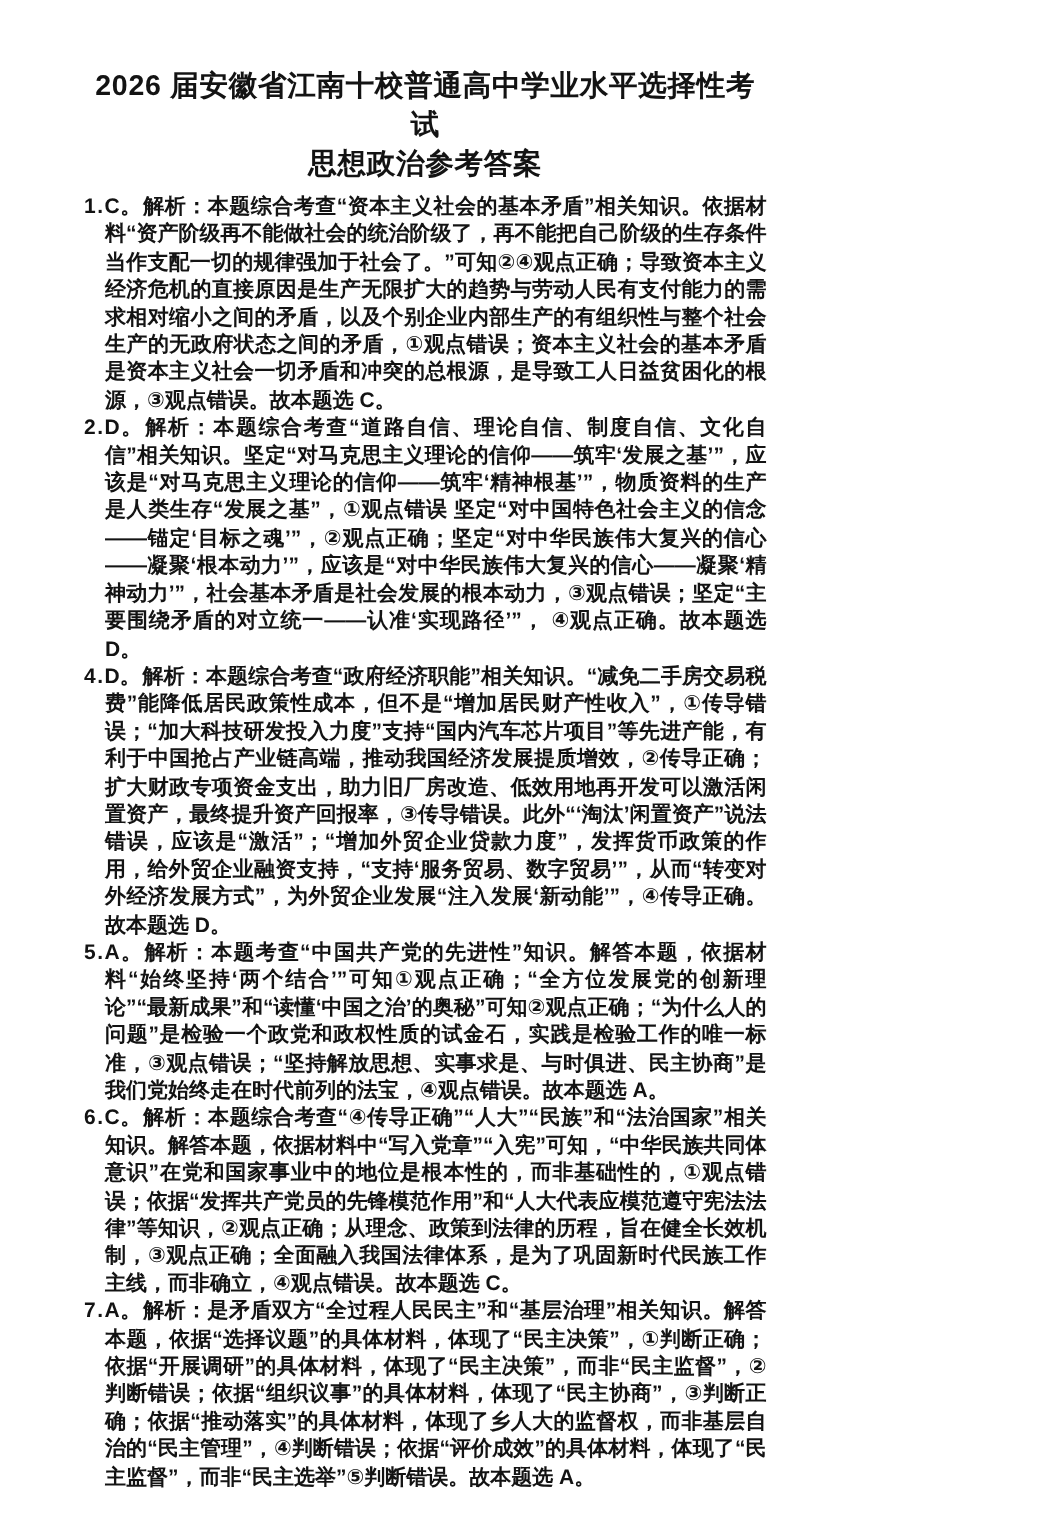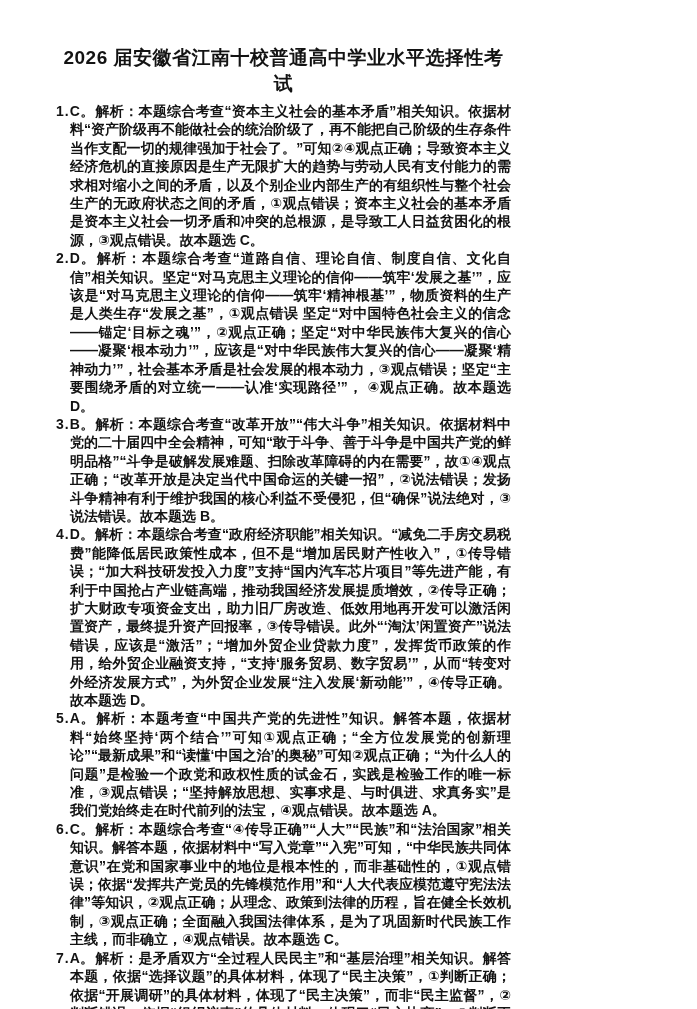--- a/index.html
+++ b/index.html
@@ -46,24 +46,24 @@
   .answer-choice {
     margin-right: 1px;
   }
 </style>
 </head>
 <body>
 
 <div class="page">
   <div class="doc-title">
     <div>2026 届安徽省江南十校普通高中学业水平选择性考试</div>
+    <div>思想政治参考答案</div>
   </div>
 
   <div class="answers">
     <p class="answer-item"><span class="answer-number">1.</span><span class="answer-choice">C。</span><span>解析：本题综合考查“资本主义社会的基本矛盾”相关知识。依据材料“资产阶级再不能做社会的统治阶级了，再不能把自己阶级的生存条件当作支配一切的规律强加于社会了。”可知②④观点正确；导致资本主义经济危机的直接原因是生产无限扩大的趋势与劳动人民有支付能力的需求相对缩小之间的矛盾，以及个别企业内部生产的有组织性与整个社会生产的无政府状态之间的矛盾，①观点错误；资本主义社会的基本矛盾是资本主义社会一切矛盾和冲突的总根源，是导致工人日益贫困化的根源，③观点错误。故本题选 C。</span></p>
     <p class="answer-item"><span class="answer-number">2.</span><span class="answer-choice">D。</span><span>解析：本题综合考查“道路自信、理论自信、制度自信、文化自信”相关知识。坚定“对马克思主义理论的信仰——筑牢‘发展之基’”，应该是“对马克思主义理论的信仰——筑牢‘精神根基’”，物质资料的生产是人类生存“发展之基”，①观点错误 坚定“对中国特色社会主义的信念——锚定‘目标之魂’”，②观点正确；坚定“对中华民族伟大复兴的信心——凝聚‘根本动力’”，应该是“对中华民族伟大复兴的信心——凝聚‘精神动力’”，社会基本矛盾是社会发展的根本动力，③观点错误；坚定“主要围绕矛盾的对立统一——认准‘实现路径’”， ④观点正确。故本题选 D。</span></p>
-    <p class="answer-item"><span class="answer-number">3.</span><span class="answer-choice">B。</span><span>解析：本题综合考查“改革开放”“伟大斗争”相关知识。依据材料中党的二十届四中全会精神，可知“敢于斗争、善于斗争是中国共产党的鲜明品格”“斗争是破解发展难题、扫除改革障碍的内在需要”，故①④观点正确；“改革开放是决定当代中国命运的关键一招”，②说法错误；发扬斗争精神有利于维护我国的核心利益不受侵犯，但“确保”说法绝对，③说法错误。故本题选 B。</span></p>
     <p class="answer-item"><span class="answer-number">4.</span><span class="answer-choice">D。</span><span>解析：本题综合考查“政府经济职能”相关知识。“减免二手房交易税费”能降低居民政策性成本，但不是“增加居民财产性收入”，①传导错误；“加大科技研发投入力度”支持“国内汽车芯片项目”等先进产能，有利于中国抢占产业链高端，推动我国经济发展提质增效，②传导正确；扩大财政专项资金支出，助力旧厂房改造、低效用地再开发可以激活闲置资产，最终提升资产回报率，③传导错误。此外“‘淘汰’闲置资产”说法错误，应该是“激活”；“增加外贸企业贷款力度”，发挥货币政策的作用，给外贸企业融资支持，“支持‘服务贸易、数字贸易’”，从而“转变对外经济发展方式”，为外贸企业发展“注入发展‘新动能’”，④传导正确。故本题选 D。</span></p>
-    <p class="answer-item"><span class="answer-number">5.</span><span class="answer-choice">A。</span><span>解析：本题考查“中国共产党的先进性”知识。解答本题，依据材料“始终坚持‘两个结合’”可知①观点正确；“全方位发展党的创新理论”“最新成果”和“读懂‘中国之治’的奥秘”可知②观点正确；“为什么人的问题”是检验一个政党和政权性质的试金石，实践是检验工作的唯一标准，③观点错误；“坚持解放思想、实事求是、与时俱进、求真务实”是我们党始终走在时代前列的法宝，④观点错误。故本题选 A。</span></p>
+    <p class="answer-item"><span class="answer-number">5.</span><span class="answer-choice">A。</span><span>解析：本题考查“中国共产党的先进性”知识。解答本题，依据材料“始终坚持‘两个结合’”可知①观点正确；“全方位发展党的创新理论”“最新成果”和“读懂‘中国之治’的奥秘”可知②观点正确；“为什么人的问题”是检验一个政党和政权性质的试金石，实践是检验工作的唯一标准，③观点错误；“坚持解放思想、实事求是、与时俱进、民主协商”是我们党始终走在时代前列的法宝，④观点错误。故本题选 A。</span></p>
     <p class="answer-item"><span class="answer-number">6.</span><span class="answer-choice">C。</span><span>解析：本题综合考查“④传导正确”“人大”“民族”和“法治国家”相关知识。解答本题，依据材料中“写入党章”“入宪”可知，“中华民族共同体意识”在党和国家事业中的地位是根本性的，而非基础性的，①观点错误；依据“发挥共产党员的先锋模范作用”和“人大代表应模范遵守宪法法律”等知识，②观点正确；从理念、政策到法律的历程，旨在健全长效机制，③观点正确；全面融入我国法律体系，是为了巩固新时代民族工作主线，而非确立，④观点错误。故本题选 C。</span></p>
     <p class="answer-item"><span class="answer-number">7.</span><span class="answer-choice">A。</span><span>解析：是矛盾双方“全过程人民民主”和“基层治理”相关知识。解答本题，依据“选择议题”的具体材料，体现了“民主决策”，①判断正确；依据“开展调研”的具体材料，体现了“民主决策”，而非“民主监督”，②判断错误；依据“组织议事”的具体材料，体现了“民主协商”，③判断正确；依据“推动落实”的具体材料，体现了乡人大的监督权，而非基层自治的“民主管理”，④判断错误；依据“评价成效”的具体材料，体现了“民主监督”，而非“民主选举”⑤判断错误。故本题选 A。</span></p>
   </div>
 </div>
 
 </body></html>

